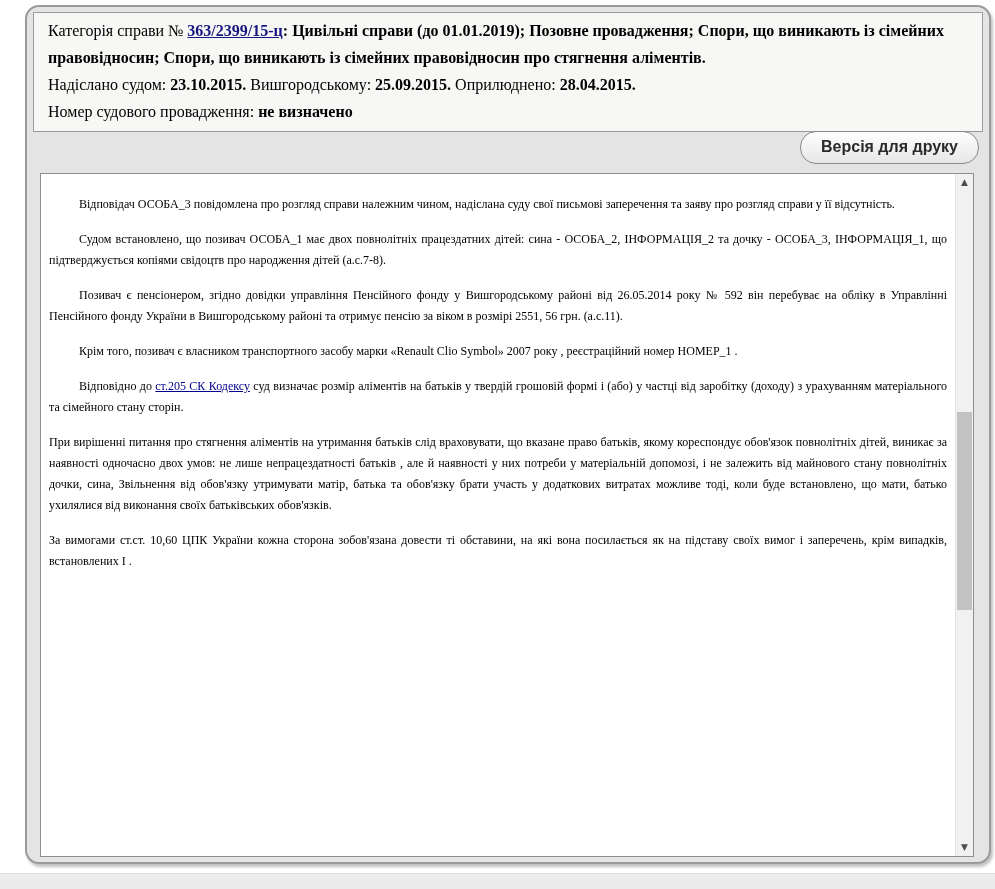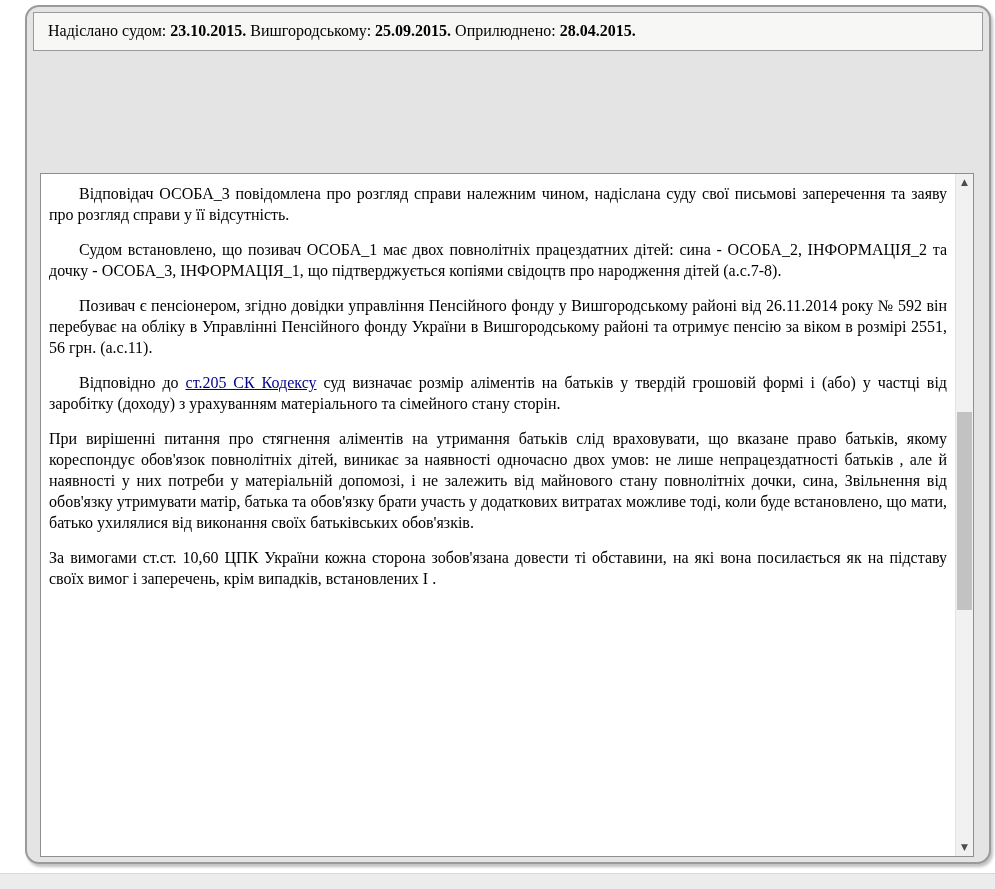--- a/index.html
+++ b/index.html
@@ -32,22 +32,22 @@
     font-family:"Liberation Sans", sans-serif;font-size:16px;font-weight:bold;
     color:var(--button-text,#2b2b2b);cursor:pointer;
   }
   .doc-box{
     position:absolute;left:13px;right:15px;top:166px;bottom:5px;
     background:#ffffff;border:1px solid #8f8f8f;
   }
   .doc-content{
     position:absolute;left:0;top:0;bottom:0;right:18px;
     overflow:hidden;
-    padding:9px 8px 8px 8px;
-    font-size:16px;line-height:21px;text-align:justify;
+    padding:20px 8px 8px 8px;
+    font-size:12px;line-height:21px;text-align:justify;
   }
   .doc-para{margin:0 0 14px 0;}
   .doc-para.indent{text-indent:30px;}
   .doc-link{color:var(--link-color,#00008b);text-decoration:underline;cursor:pointer;}
   .scrollbar{
     position:absolute;top:0;right:0;bottom:0;width:17px;
     background:#f1f1f1;border-left:1px solid #e3e3e3;
   }
   .scroll-btn{
     position:absolute;left:0;width:17px;height:17px;
@@ -64,29 +64,35 @@
     position:absolute;left:0;top:873px;width:995px;height:16px;
     background:#ececec;border-top:1px solid #dadada;
   }
 </style>
 </head>
 <body>
 
 <div class="outer">
 
   <div class="category-box">
+    <p><span>Категорія справи № </span><a href="#" class="case-link">363/2399/15-ц</a><b>: </b><b>Цивільні справи (до 01.01.2019); Позовне провадження; Спори, що виникають із сімейних правовідносин; Спори, що виникають із сімейних правовідносин про стягнення аліментів.</b></p>
     <p><span>Надіслано судом: </span><b>23.10.2015. </b><span>Вишгородському: </span><b>25.09.2015. </b><span>Оприлюднено: </span><b>28.04.2015.</b></p>
+    <p><span>Номер судового провадження: </span><b>не визначено</b></p>
   </div>
 
+  <div class="button-row">
+    <span class="print-btn">Версія для друку</span>
+  </div>
 
   <div class="doc-box">
     <div class="doc-content">
         <p class="doc-para indent">Відповідач ОСОБА_3 повідомлена  про розгляд справи належним чином, надіслана суду свої письмові заперечення та заяву про розгляд справи у її відсутність.</p>
         <p class="doc-para indent">Судом встановлено, що позивач ОСОБА_1  має двох повнолітніх працездатних дітей: сина - ОСОБА_2, ІНФОРМАЦІЯ_2 та дочку - ОСОБА_3, ІНФОРМАЦІЯ_1, що підтверджується копіями свідоцтв про народження дітей (а.с.7-8).</p>
-        <p class="doc-para indent">Позивач є пенсіонером, згідно довідки управління Пенсійного фонду у Вишгородському районі від 26.11.2014 року № 592   він перебуває на обліку в Управлінні Пенсійного фонду України в Вишгородському районі та отримує пенсію за віком в розмірі 2551, 56 грн. (а.с.11).</p>
+        <p class="doc-para indent">Позивач є пенсіонером, згідно довідки управління Пенсійного фонду у Вишгородському районі від 26.05.2014 року № 592   він перебуває на обліку в Управлінні Пенсійного фонду України в Вишгородському районі та отримує пенсію за віком в розмірі 2551, 56 грн. (а.с.11).</p>
+        <p class="doc-para indent">Крім того, позивач є власником транспортного засобу марки «Renault Clio Symbol» 2007 року , реєстраційний номер НОМЕР_1 .</p>
         <p class="doc-para indent">Відповідно до <a href="#" class="doc-link">ст.205 СК Кодексу</a> суд визначає розмір аліментів на батьків у твердій грошовій формі і (або) у частці від заробітку (доходу) з урахуванням матеріального та сімейного стану сторін.</p>
         <p class="doc-para">При вирішенні питання про стягнення аліментів на утримання батьків слід враховувати, що вказане право батьків, якому кореспондує обов'язок повнолітніх дітей, виникає за наявності одночасно двох умов: не лише непрацездатності батьків , але й наявності у них потреби у матеріальній допомозі, і не залежить від майнового стану повнолітніх дочки, сина, Звільнення від обов'язку утримувати матір, батька та обов'язку брати участь у додаткових витратах можливе тоді, коли буде встановлено, що мати, батько ухилялися від виконання своїх батьківських обов'язків.</p>
         <p class="doc-para">За вимогами ст.ст. 10,60 ЦПК України кожна сторона зобов'язана довести ті обставини, на які вона посилається як на підставу своїх вимог і заперечень, крім випадків, встановлених  І .</p>
       </div>
     <div class="scrollbar">
       <div class="scroll-btn up">
         <span>▲</span>
       </div>
       <div class="scroll-thumb"></div>
       <div class="scroll-btn down">

